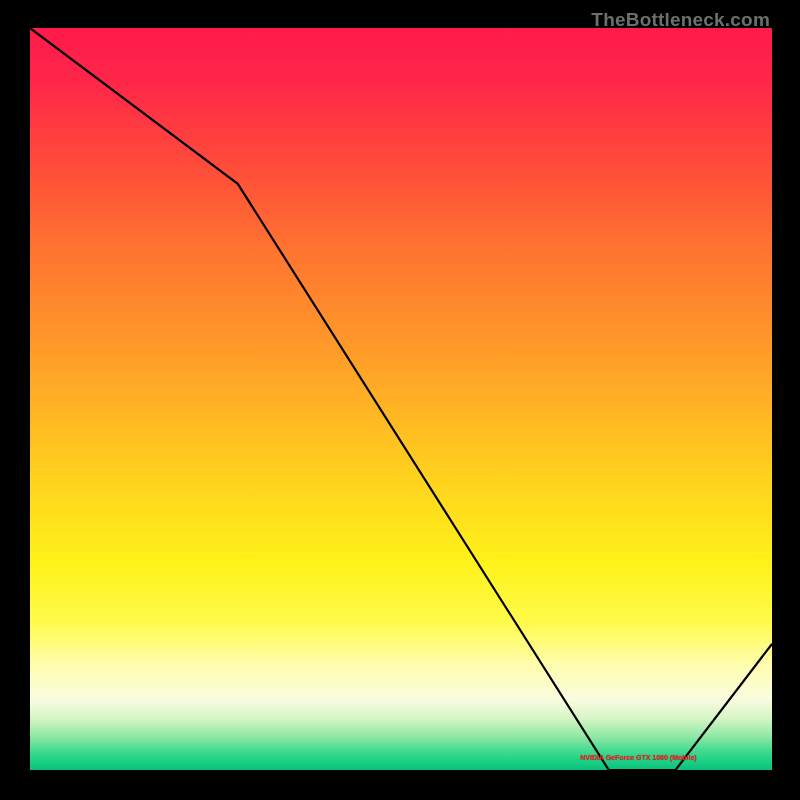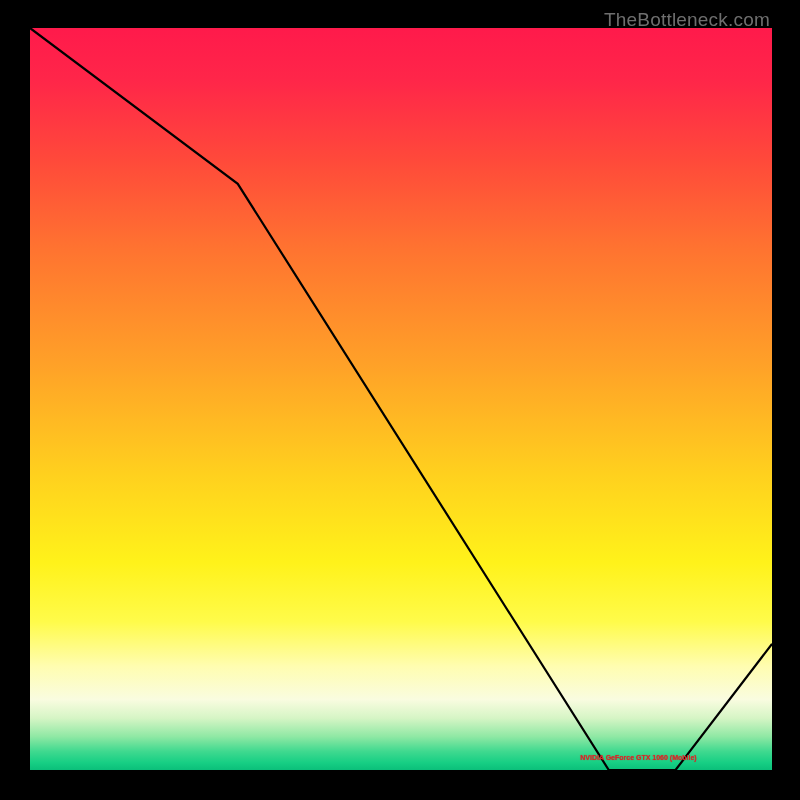--- a/index.html
+++ b/index.html
@@ -27,21 +27,21 @@
   svg.line-layer {
     position: absolute;
     inset: 0;
     width: 100%;
     height: 100%;
   }
   .watermark {
     position: absolute;
     color: #6e6e6e;
     font-family: Arial, Helvetica, sans-serif;
-    font-weight: 400;
+    font-weight: 700;
     letter-spacing: 0.2px;
   }
   .annotation {
     position: absolute;
     color: #d42a2a;
     font-family: Arial, Helvetica, sans-serif;
     font-weight: 700;
     text-shadow: 0 0 1px #d42a2a;
   }
 </style>

